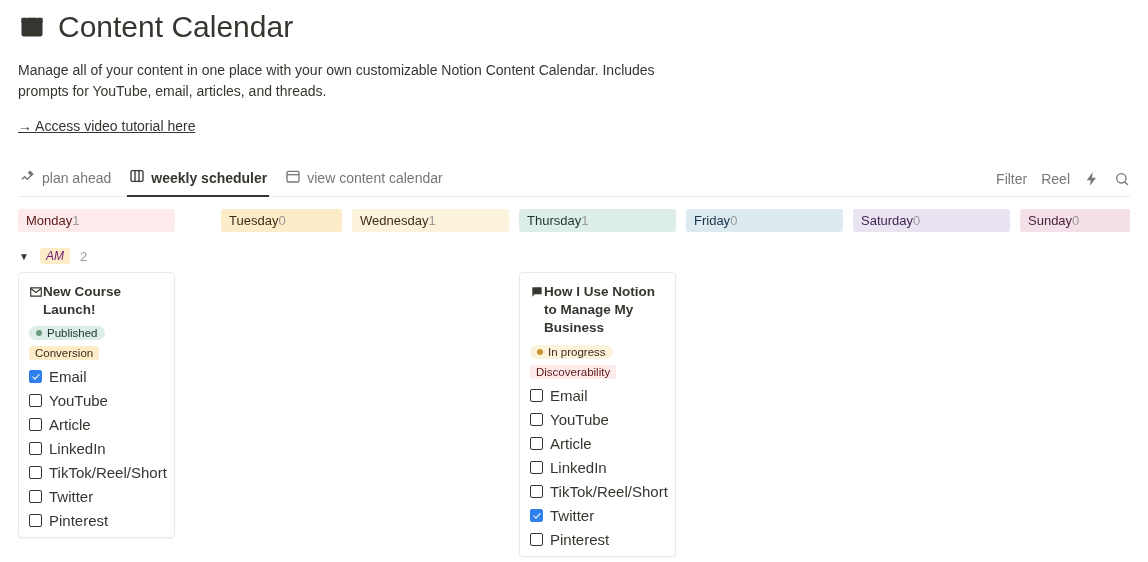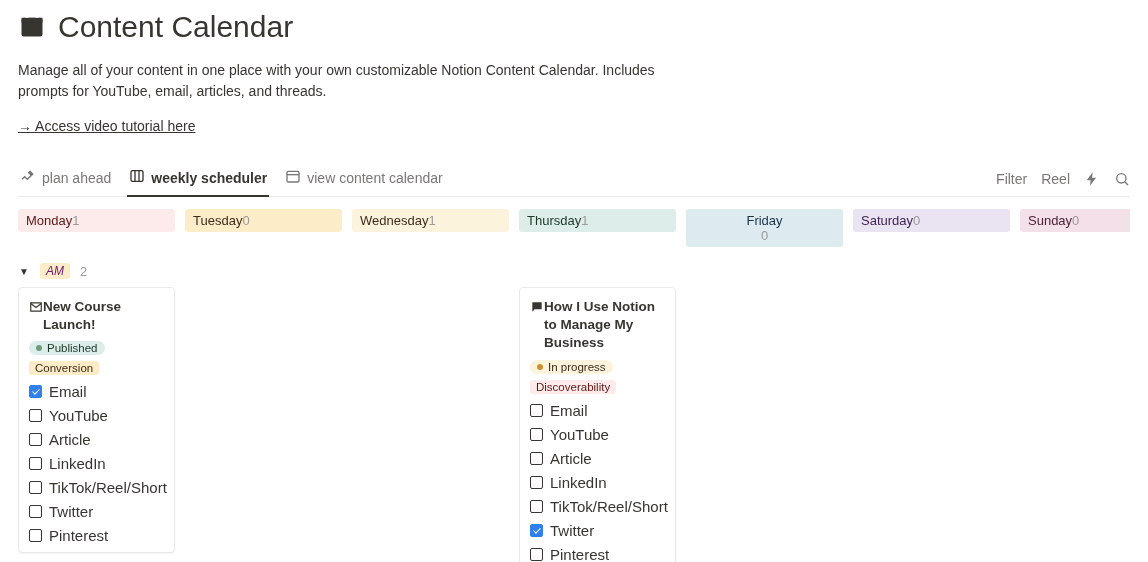--- a/index.html
+++ b/index.html
@@ -79,24 +79,24 @@
   }
   .checkbox.checked { background: #2f80ed; border-color: #2f80ed; }
   .checkbox.checked::after {
     content: ""; width: 3px; height: 6px;
     border: solid #fff; border-width: 0 1.8px 1.8px 0;
     transform: rotate(45deg) translate(-0.5px,-0.5px);
   }
 
   
   .monday   { background: #fdebec; color: #5d1715; }
-  .tuesday  { background: #fdecc8; color: #402c1b; }
+  .tuesday  { background: #fdecc8; color: #402c1b; margin-left: 36px; }
   .wednesday{ background: #fbf3db; color: #402c1b; }
   .thursday { background: #ddedea; color: #1c3829; }
-  .friday   { background: #ddebf1; color: #183347; flex-direction: column; }
+  .friday   { background: #ddebf1; color: #183347; }
   .saturday { background: #eae4f2; color: #412454; }
   .sunday   { background: #f4e0e9; color: #4c2337; }
 
   .empty-card {
     height: 310px; border-radius: 4px;
   }
 </style>
 </head>
 <body>
 

